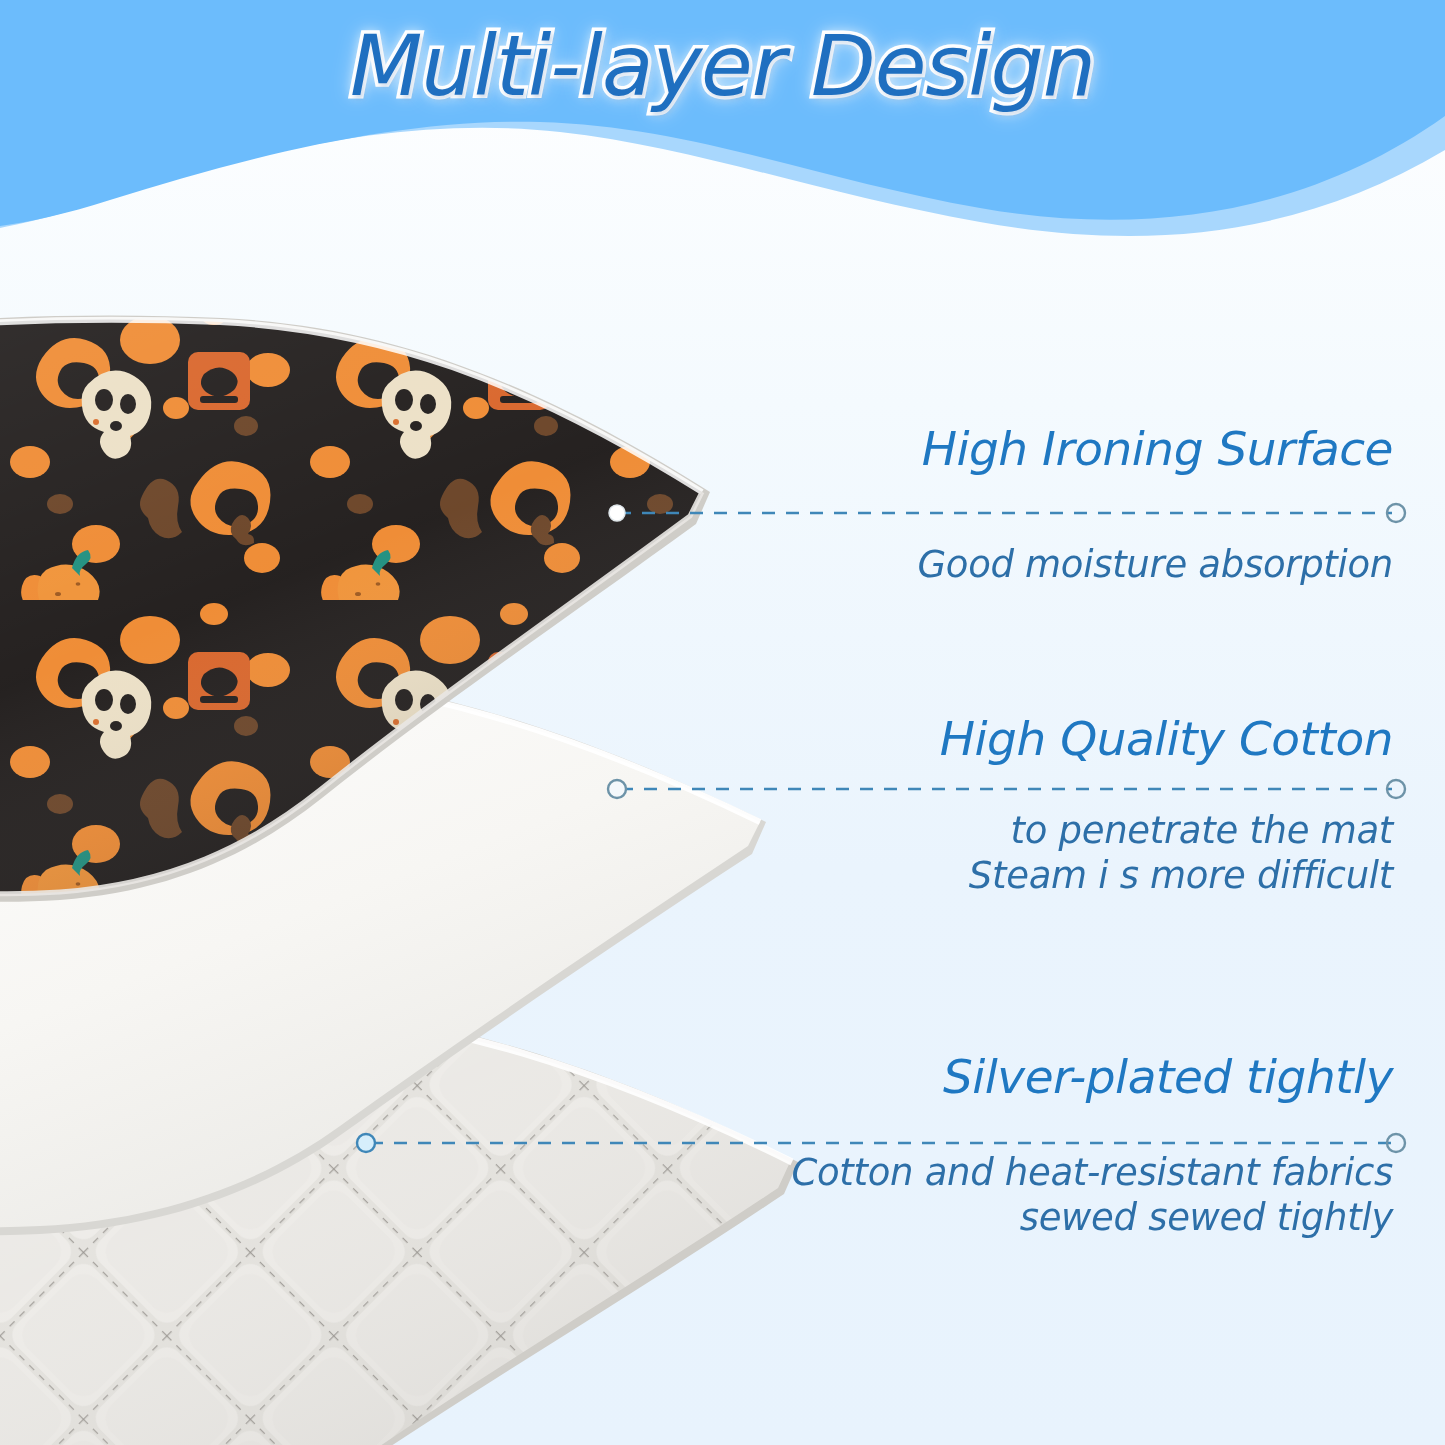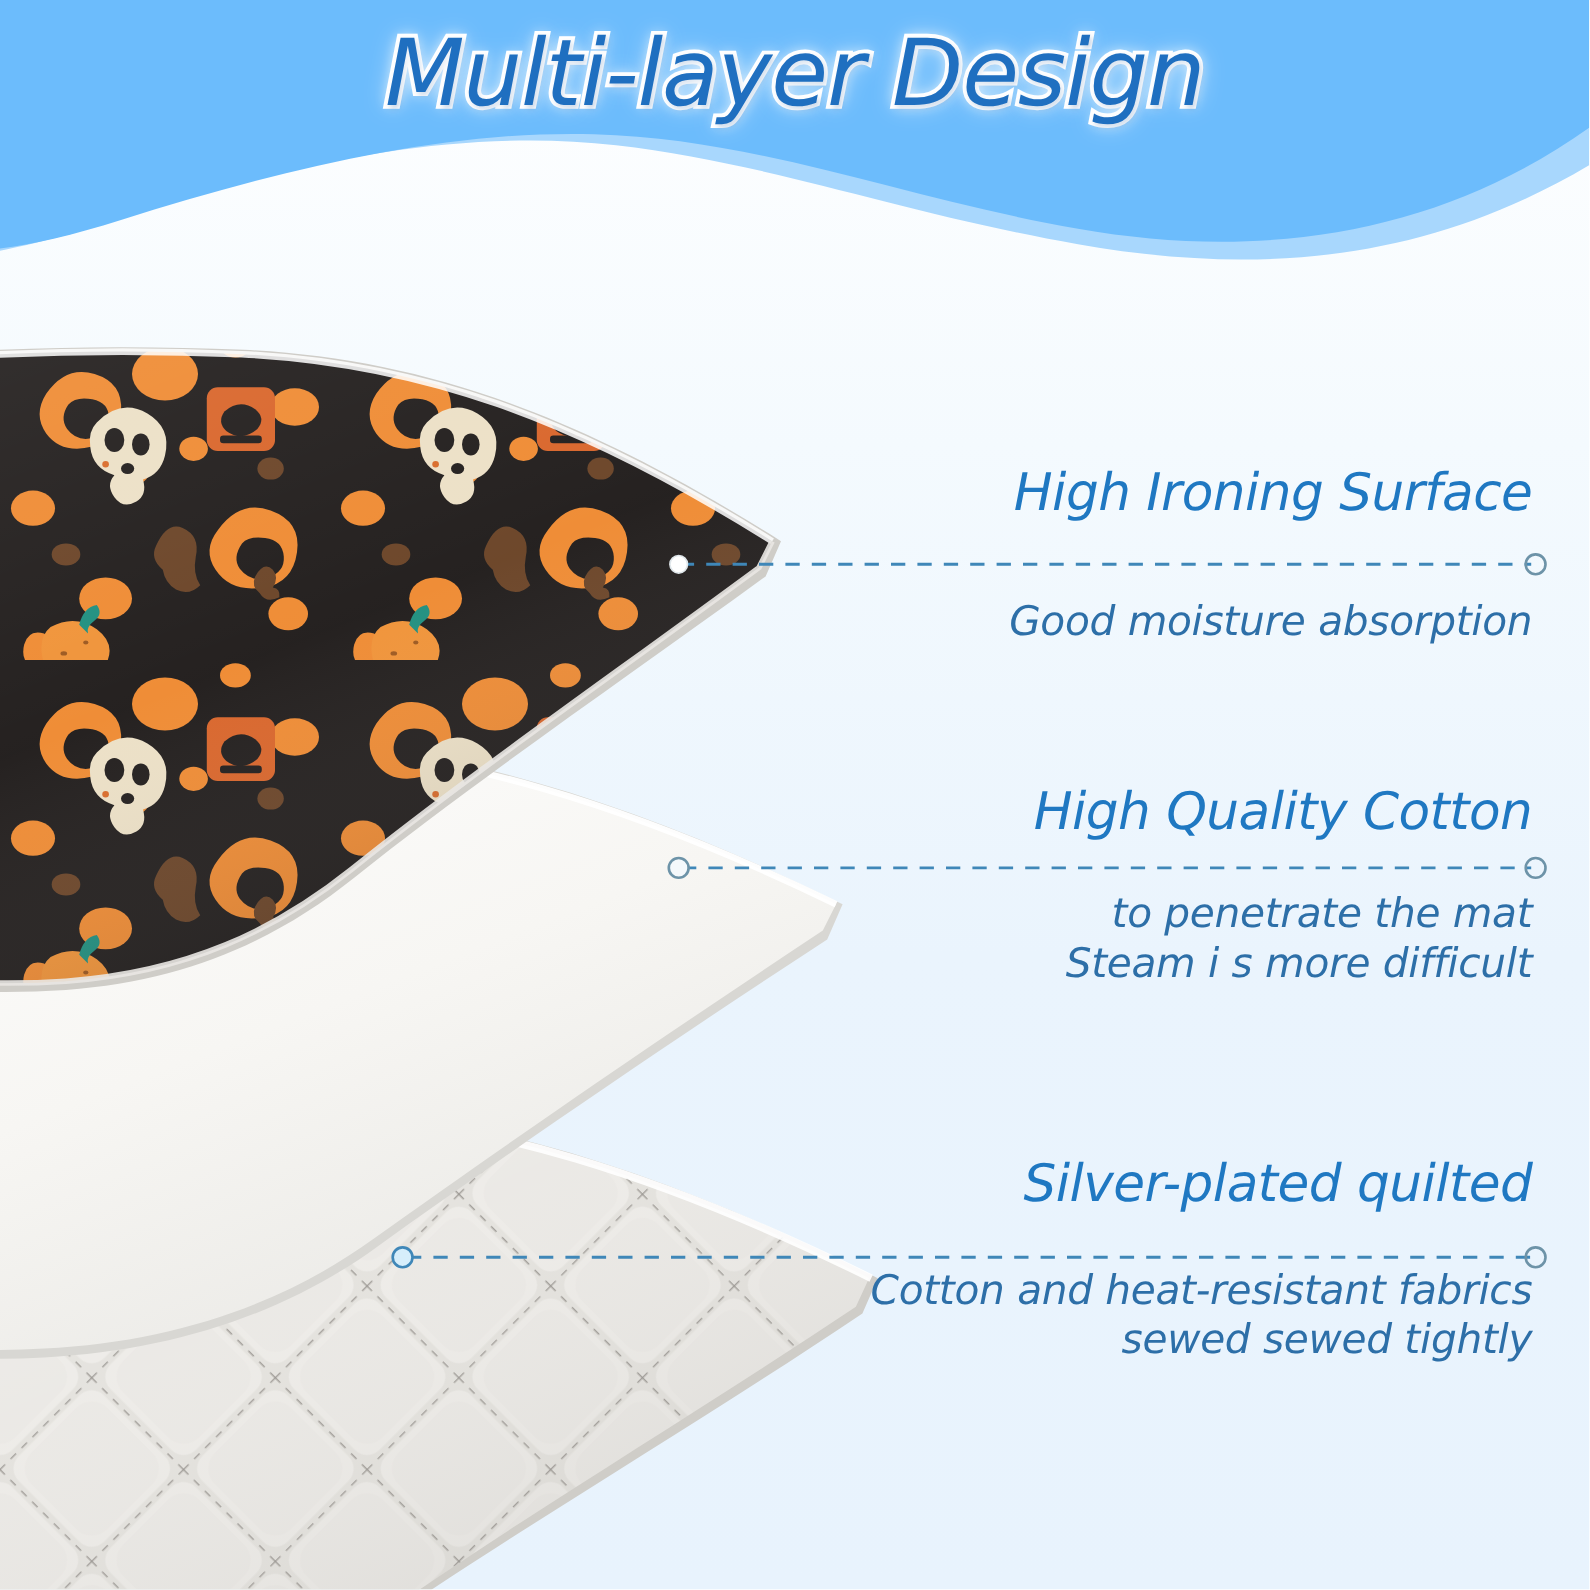--- a/index.html
+++ b/index.html
@@ -321,20 +321,20 @@
 
   <div class="callout" id="callout-2">
     <div class="headline">High Quality Cotton</div>
     <div class="sub">
       <span class="sub-line">to penetrate the mat</span>
       <span class="sub-line">Steam i s more difficult</span>
     </div>
   </div>
 
   <div class="callout" id="callout-3">
-    <div class="headline">Silver-plated quilted</div>
+    <div class="headline">Silver-plated tightly</div>
     <div class="sub">
       <span class="sub-line">Cotton and heat-resistant fabrics</span>
       <span class="sub-line">sewed sewed tightly</span>
     </div>
   </div>
 
 </div>
 
 </body></html>

